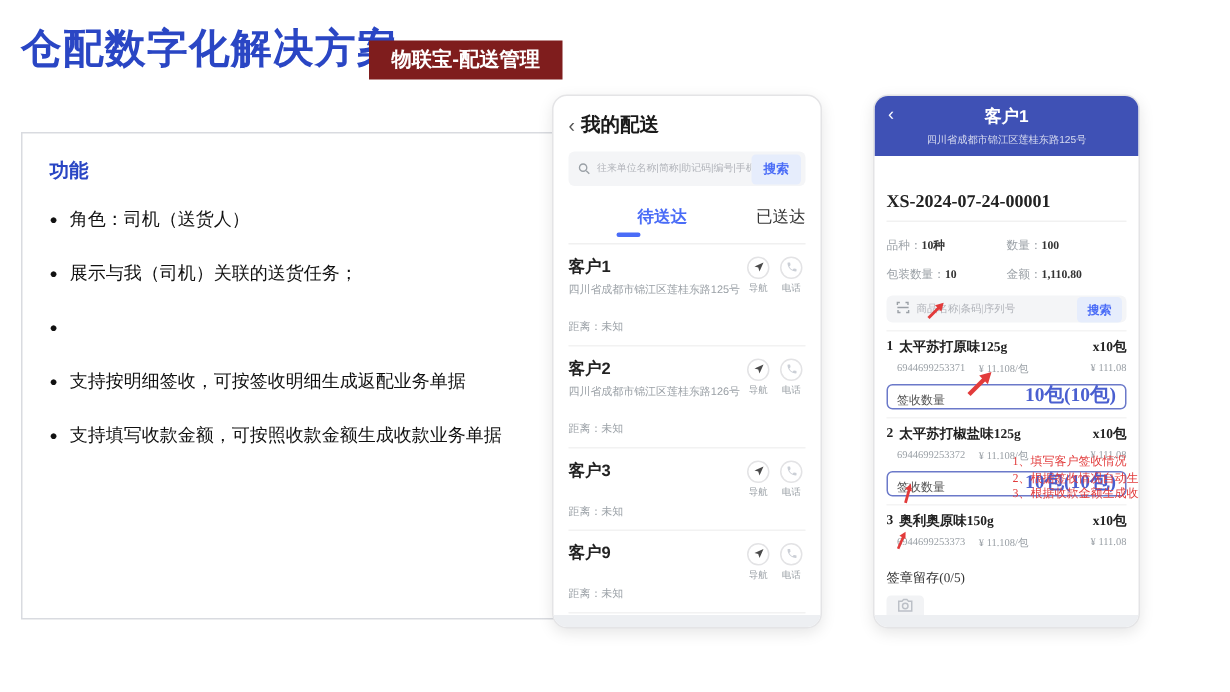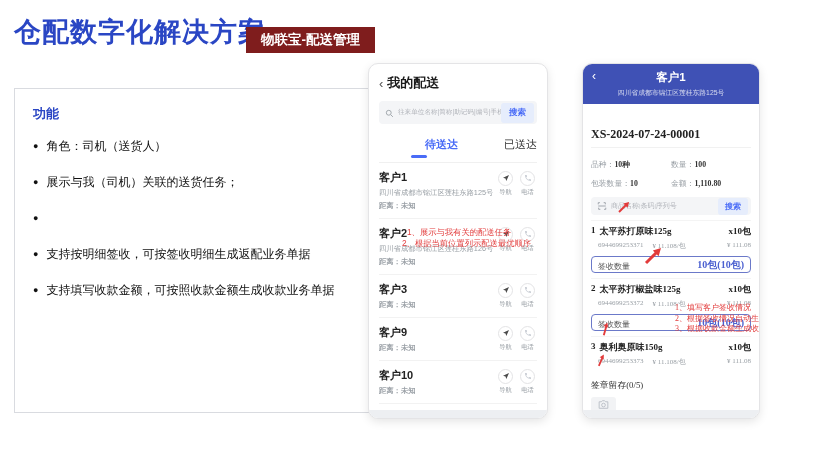--- a/index.html
+++ b/index.html
@@ -29,21 +29,21 @@
   .m-search { display:flex; align-items:center; background:#f4f5f7; border-radius:4px; height:23px; padding:0 3px 0 6px; margin-bottom:7px; }
   .m-search-ph { flex:1; font-size:6.6px; color:#b2b5bb; white-space:nowrap; overflow:hidden; margin-left:4px; }
   .m-search-btn { background:#e6edfc; color:#4a6cf7; font-size:8.5px; font-weight:700; padding:4px 8px; border-radius:3px; }
   .m-tabs { display:flex; border-bottom:1px solid #f0f0f0; }
   .m-tab { flex:1; text-align:right; font-size:11px; color:#333; padding:6px 0 4px; }
   .m-tab.active { color:#4a6cf7; font-weight:700; }
   .m-tab.active::after { content:""; display:block; width:16px; height:2.5px; border-radius:2px; background:#4a6cf7; margin:3px auto 0; }
   .m-row { display:flex; justify-content:space-between; padding:7px 2px 7px 0; border-bottom:1px solid #f2f2f2; }
   .m-name { font-size:11px; font-weight:700; color:#222; }
   .m-addr { font-size:7.3px; color:#9aa0a6; margin-top:3px; }
-  .m-dist { font-size:7.3px; color:#9aa0a6; margin-top:3px;font-weight:bold; }
+  .m-dist { font-size:7.3px; color:#9aa0a6; margin-top:15px; }
   .m-actions { display:flex; gap:7px; align-items:flex-start; padding-top:1px; }
   .m-act { display:flex; flex-direction:column; align-items:center; }
   .m-circ { width:15px; height:15px; border:1px solid #e3e3e5; border-radius:50%; display:flex; align-items:center; justify-content:center; background:#fff; }
   .m-actlabel { font-size:6.3px; color:#9aa0a6; margin-top:2px; }
   .m-annots { position:absolute; left:38px; top:163px; z-index:5; color:#e23b3b; font-size:8.3px; line-height:11px; white-space:nowrap; }
   .m-annots .l2 { margin-left:-5px; }
   
   .r-header { background:#3f51b5; padding:6px 8px 6px; position:relative; }
   .r-back { position:absolute; left:9px; top:5px; color:#fff; font-size:12px; }
   .r-title { text-align:center; color:#fff; font-size:11.5px; font-weight:700; }
@@ -58,21 +58,21 @@
   .r-search-btn { background:#e6edfc; color:#4a6cf7; font-size:8px; font-weight:700; padding:3px 7px; border-radius:3px; }
   .r-item { padding:4px 0 5px; border-top:1px solid #f4f4f4; }
   .r-item-top { display:flex; font-size:9px; font-weight:700; color:#222; }
   .r-iname { margin-left:4px; }
   .r-qty { margin-left:auto; }
   .r-item-sub { display:flex; font-size:7px; color:#9aa0a6; margin-top:3px; padding-left:7px; }
   .r-unit { margin-left:9px; }
   .r-amt { margin-left:auto; }
   .r-signbox { display:flex; align-items:flex-end; border:1px solid #6b79c9; border-radius:4px; height:17px; padding:0 6px; margin-top:5px; }
   .r-signlabel { font-size:8px; color:#555; }
-  .r-signval { margin-left:auto; font-size:10px; font-weight:700; color:#4a5fd0; }
+  .r-signval { margin-left:auto; font-size:13px; font-weight:700; color:#4a5fd0; }
   .r-divider { height:4px; background:#f5f6f8; margin:3px -8px 0; }
   .r-keep-label { font-size:8.8px; color:#333; padding-top:5px; }
   .r-photo { width:25px; height:25px; background:#f2f3f5; border-radius:3px; margin-top:5px; display:flex; align-items:center; justify-content:center; }
   .r-annots { position:absolute; left:56px; top:199px; color:#e23b3b; font-size:8px; line-height:10.5px; white-space:nowrap;margin-left:36px; }
   .r-line { display:flex; align-items:center; border-top:1px solid #f0f0f0; height:21px; margin-top:5px; }
   .r-line-label { font-size:9px; color:#333; }
   .r-chevron { margin-left:auto; font-size:10px; color:#c3c6cc; }
   .red-arrow { position:absolute; z-index:6; }
 </style>
 </head>
@@ -270,24 +270,20 @@
             <span class="m-circ">
                 <svg width="8" height="8" viewBox="0 0 24 24">
                   <path d="M6.6 10.8c1.4 2.8 3.8 5.2 6.6 6.6l2.2-2.2c.3-.3.7-.4 1-.2 1.1.4 2.3.6 3.6.6.6 0 1 .4 1 1V20c0 .6-.4 1-1 1C10.6 21 3 13.4 3 4c0-.6.4-1 1-1h3.5c.6 0 1 .4 1 1 0 1.2.2 2.4.6 3.6.1.3 0 .7-.2 1l-2.3 2.2z" fill="#cbcfd6"></path>
                 </svg>
               </span>
 
           </div>
         </div>
       </div>
 
-      <div class="m-annots">
-        <div class="l1">1、展示与我有关的配送任务</div>
-        <div class="l2">2、根据当前位置列示配送最优顺序</div>
-      </div>
     </div>
     <div class="phone-footer"></div>
   </div>
 
   <div class="phone phone-right">
     <div class="r-header">
       <span class="r-back">‹</span>
       <div class="r-title">客户1</div>
       <div class="r-subtitle">四川省成都市锦江区莲桂东路125号</div>
     </div>

